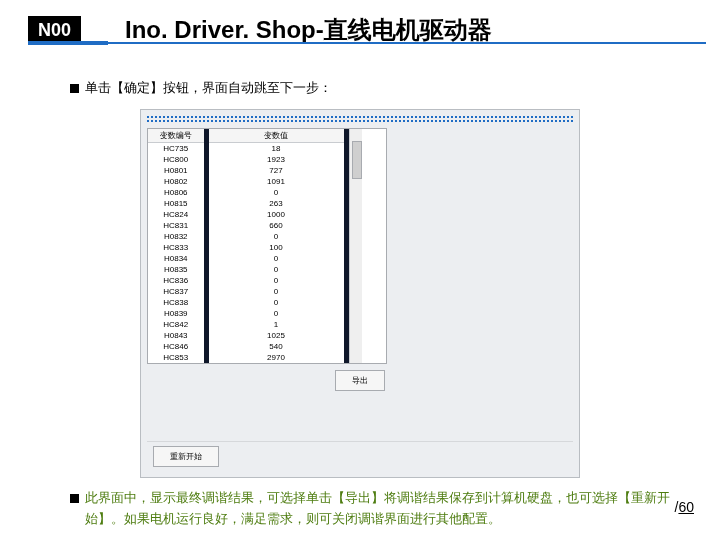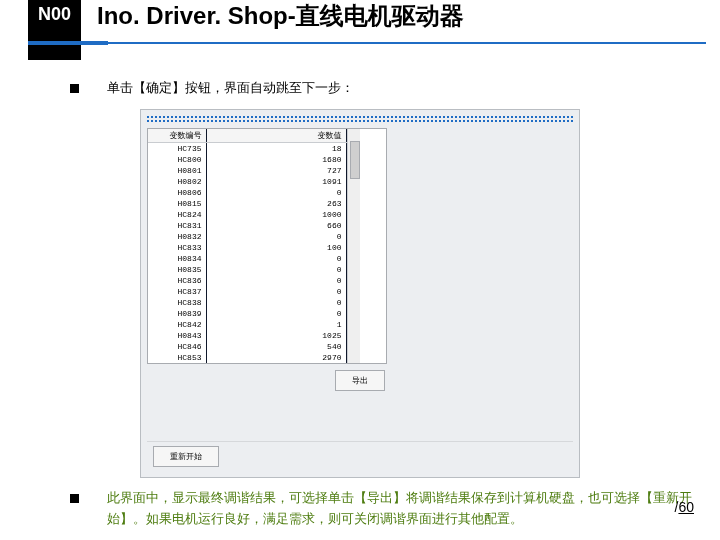--- a/index.html
+++ b/index.html
@@ -1,35 +1,35 @@
 <!DOCTYPE html>
 <html><head>
 <meta charset="utf-8">
 <style>
   * { box-sizing: border-box; margin: 0; padding: 0; }
   body { width: 720px; height: 540px; background: #fff; font-family: "Microsoft YaHei", "SimSun", sans-serif; position: relative; overflow: hidden; }
 
-  .header { display: flex; height: 60px; }
+  .header { display: flex; align-items: center; height: 60px; gap: 28px; }
   .badge { background: #000; color: #fff; font-weight: 700; font-size: 18px; font-family: Verdana, sans-serif; padding: 4px 10px; margin-left: 28px; }
   .title { font-family: Verdana, "Microsoft YaHei", sans-serif; font-weight: 700; font-size: 24px; color: #000; margin-left: 16px; }
   .rule { position: absolute; left: 28px; right: 14px; top: 42px; height: 2px; background: #1f6cc4; }
   .rule::before { content: ""; position: absolute; left: 0; top: -1px; width: 80px; height: 4px; background: #1f6cc4; }
 
   .content { padding: 18px 26px 0 26px; }
 
-  .bullet-row { display: flex; align-items: flex-start; gap: 28px; font-size: 13px; color: #000; line-height: 1.6; margin-bottom: 10px; padding-left: 44px; }
+  .bullet-row { display: flex; align-items: flex-start; gap: 6px; font-size: 13px; color: #000; line-height: 1.6; margin-bottom: 10px; padding-left: 44px; }
   .sq { width: 9px; height: 9px; background: #000; margin-top: 6px; flex: 0 0 auto; }
   .bullet-row .gray { color: #4d7c0f; }
 
   .app-window { width: 440px; margin: 6px auto 0 auto; background: #eceef1; border: 1px solid #b9bdc2; padding: 6px 6px 6px 6px; }
   .dashed-bar { height: 6px; border-top: 2px dotted #1f6cc4; border-bottom: 2px dotted #1f6cc4; margin-bottom: 6px; }
 
   .tbl-wrap { display: flex; background: #fff; border: 1px solid #a8abb0; width: 240px; }
   .tbl { border-collapse: collapse; font-size: 8px; font-family: "SimSun", sans-serif; color: #000; }
-  .tbl th, .tbl td { border-right: 1px solid #0f172a; padding: 1px 4px; text-align: right; white-space: nowrap; font-family: Liberation Mono, monospace; }
+  .tbl th, .tbl td { border-right: 5px solid #0f172a; padding: 1px 4px; text-align: center; white-space: nowrap; }
   .tbl th { background: #f5f5f5; border-bottom: 1px solid #c9ccd0; font-weight: 400; }
   .tbl tr { height: 11px; }
   .tbl td:first-child { width: 58px; }
   .tbl td:nth-child(2) { width: 140px; }
   .scroll-col { width: 13px; background: #efefef; border-left: 1px solid #c9ccd0; position: relative; }
   .scroll-col::before { content: ""; position: absolute; top: 12px; left: 2px; width: 8px; height: 36px; background: #cfcfcf; border: 1px solid #a8abb0; }
 
   .btn-row { display: flex; justify-content: center; margin: 6px 0 4px 0; }
   .btn-row2 { display: flex; justify-content: flex-start; padding: 4px 6px; border-top: 1px solid #d6d8db; margin-top: 50px; }
   .w-btn { font-size: 8px; font-family: "SimSun", sans-serif; background: #f6f6f6; border: 1px solid #a8abb0; padding: 4px 16px; }
@@ -64,21 +64,21 @@
           <th>变数值</th>
         </tr>
           </thead>
         <tbody id="tbody">
             <tr>
               <td>HC735</td>
               <td>18</td>
             </tr>
             <tr>
               <td>HC800</td>
-              <td>1680</td>
+              <td>1923</td>
             </tr>
             <tr>
               <td>H0801</td>
               <td>727</td>
             </tr>
             <tr>
               <td>H0802</td>
               <td>1091</td>
             </tr>
             <tr>

